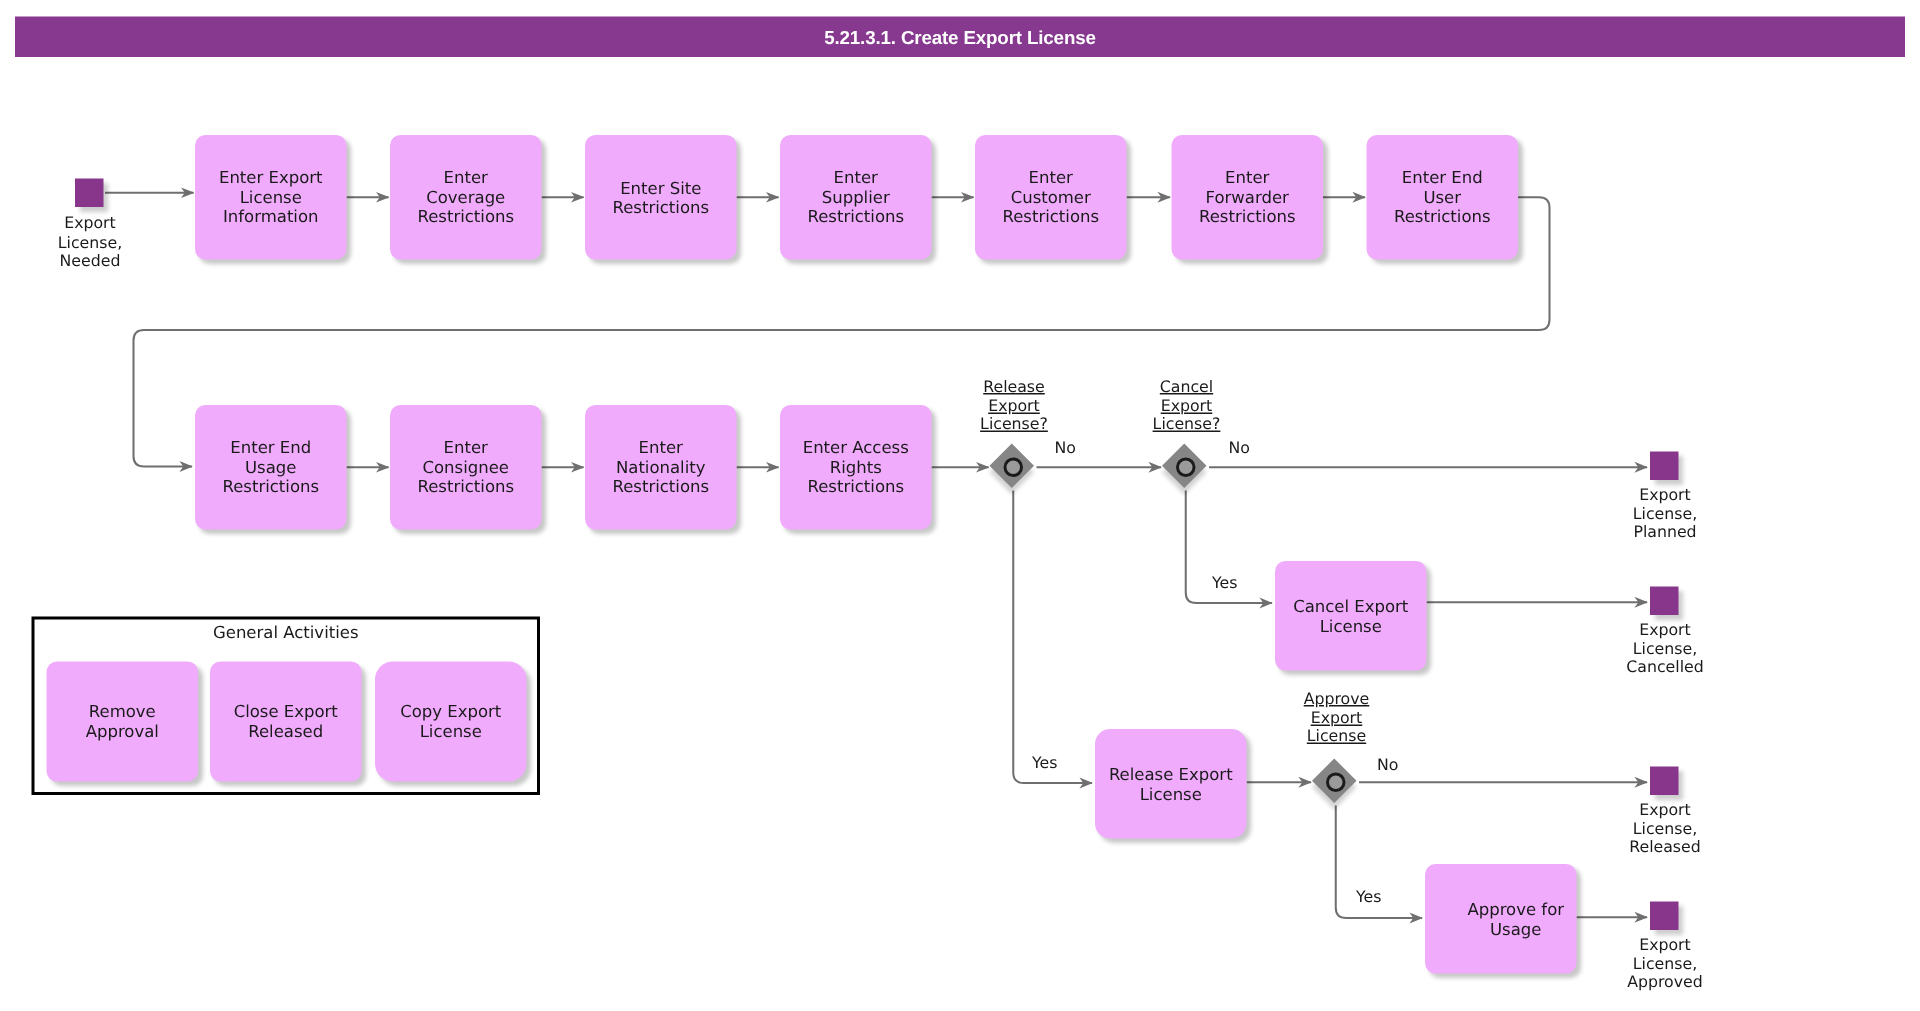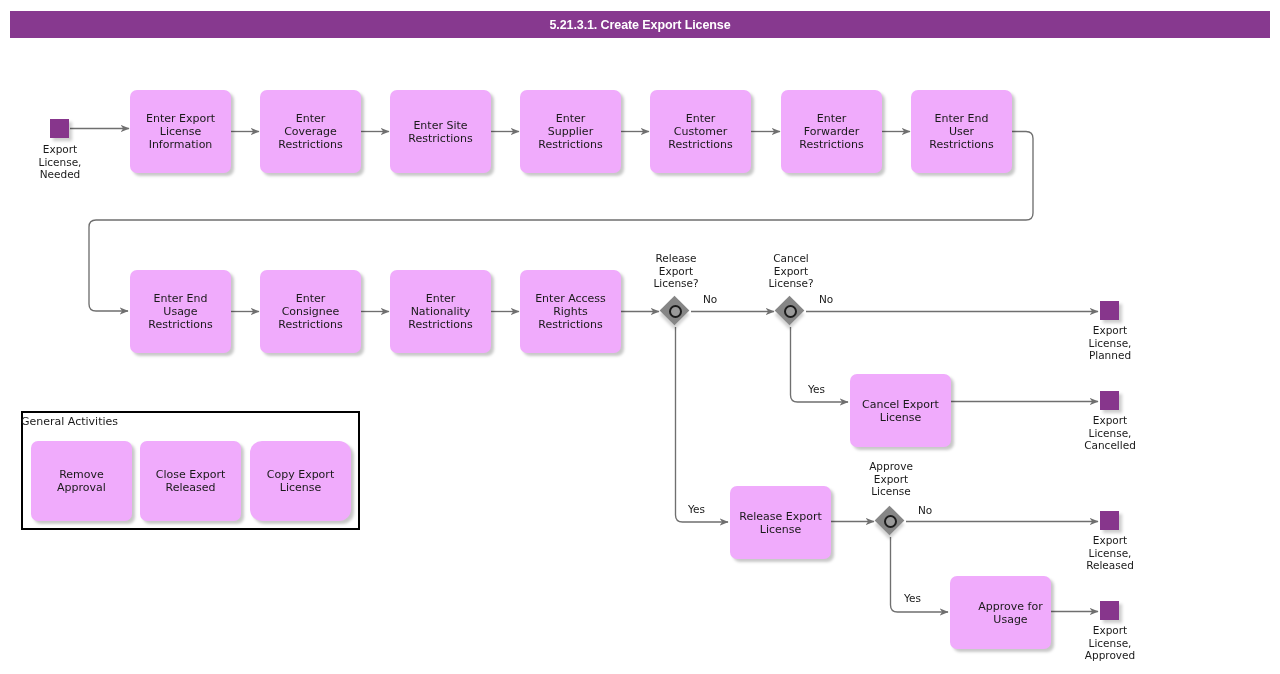--- a/index.html
+++ b/index.html
@@ -115,20 +115,21 @@
     box-sizing: content-box;
   }
   .gateway-label {
     position: absolute;
     text-align: center;
     font-size: 10.5px;
     line-height: 12.6px;
     color: #1a1a1a;
     white-space: pre-line;
     font-family: "DejaVu Sans", sans-serif;
+    text-decoration: underline;
   }
   
   .flow-label {
     position: absolute;
     font-size: 10.5px;
     color: #1a1a1a;
     font-family: "DejaVu Sans", sans-serif;
     white-space: nowrap;
   }
   
@@ -139,21 +140,21 @@
     width: 339px;
     height: 119px;
     border: 2px solid #000000;
     background: #ffffff;
     box-sizing: border-box;
   }
   .group-title {
     position: absolute;
     left: 0; right: 0;
     top: 415px;
-    text-align: left;
+    text-align: center;
     width: 339px;
     margin-left: 21px;
     font-size: 11px;
     color: #1a1a1a;
     font-family: "DejaVu Sans", sans-serif;
   }
 </style>
 </head>
 <body>
 
@@ -288,21 +289,21 @@
     <div class="ring"></div>
   </div>
   <div class="gateway-label" style="left:850px; top:460px; width:82px;">Approve
 Export
 License</div>
 
   <div class="task" style="left:850px; top:374px; width:101px; height:73px;">
     <span class="lbl">Cancel Export
 License</span>
   </div>
-  <div class="task" style="left:730px; top:486px; width:101px; height:73px;">
+  <div class="task" style="left:730px; top:486px; width:101px; height:73px;border-radius:10px;">
     <span class="lbl">Release Export
 License</span>
   </div>
   <div class="task" style="left:950px; top:576px; width:101px; height:73px;padding-left:20px;">
     <span class="lbl">Approve for
 Usage</span>
   </div>
 
   <div class="event" style="left:1100px; top:301px;"></div>
   <div class="event-label" style="left:1060px; top:324px; width:100px;">Export

